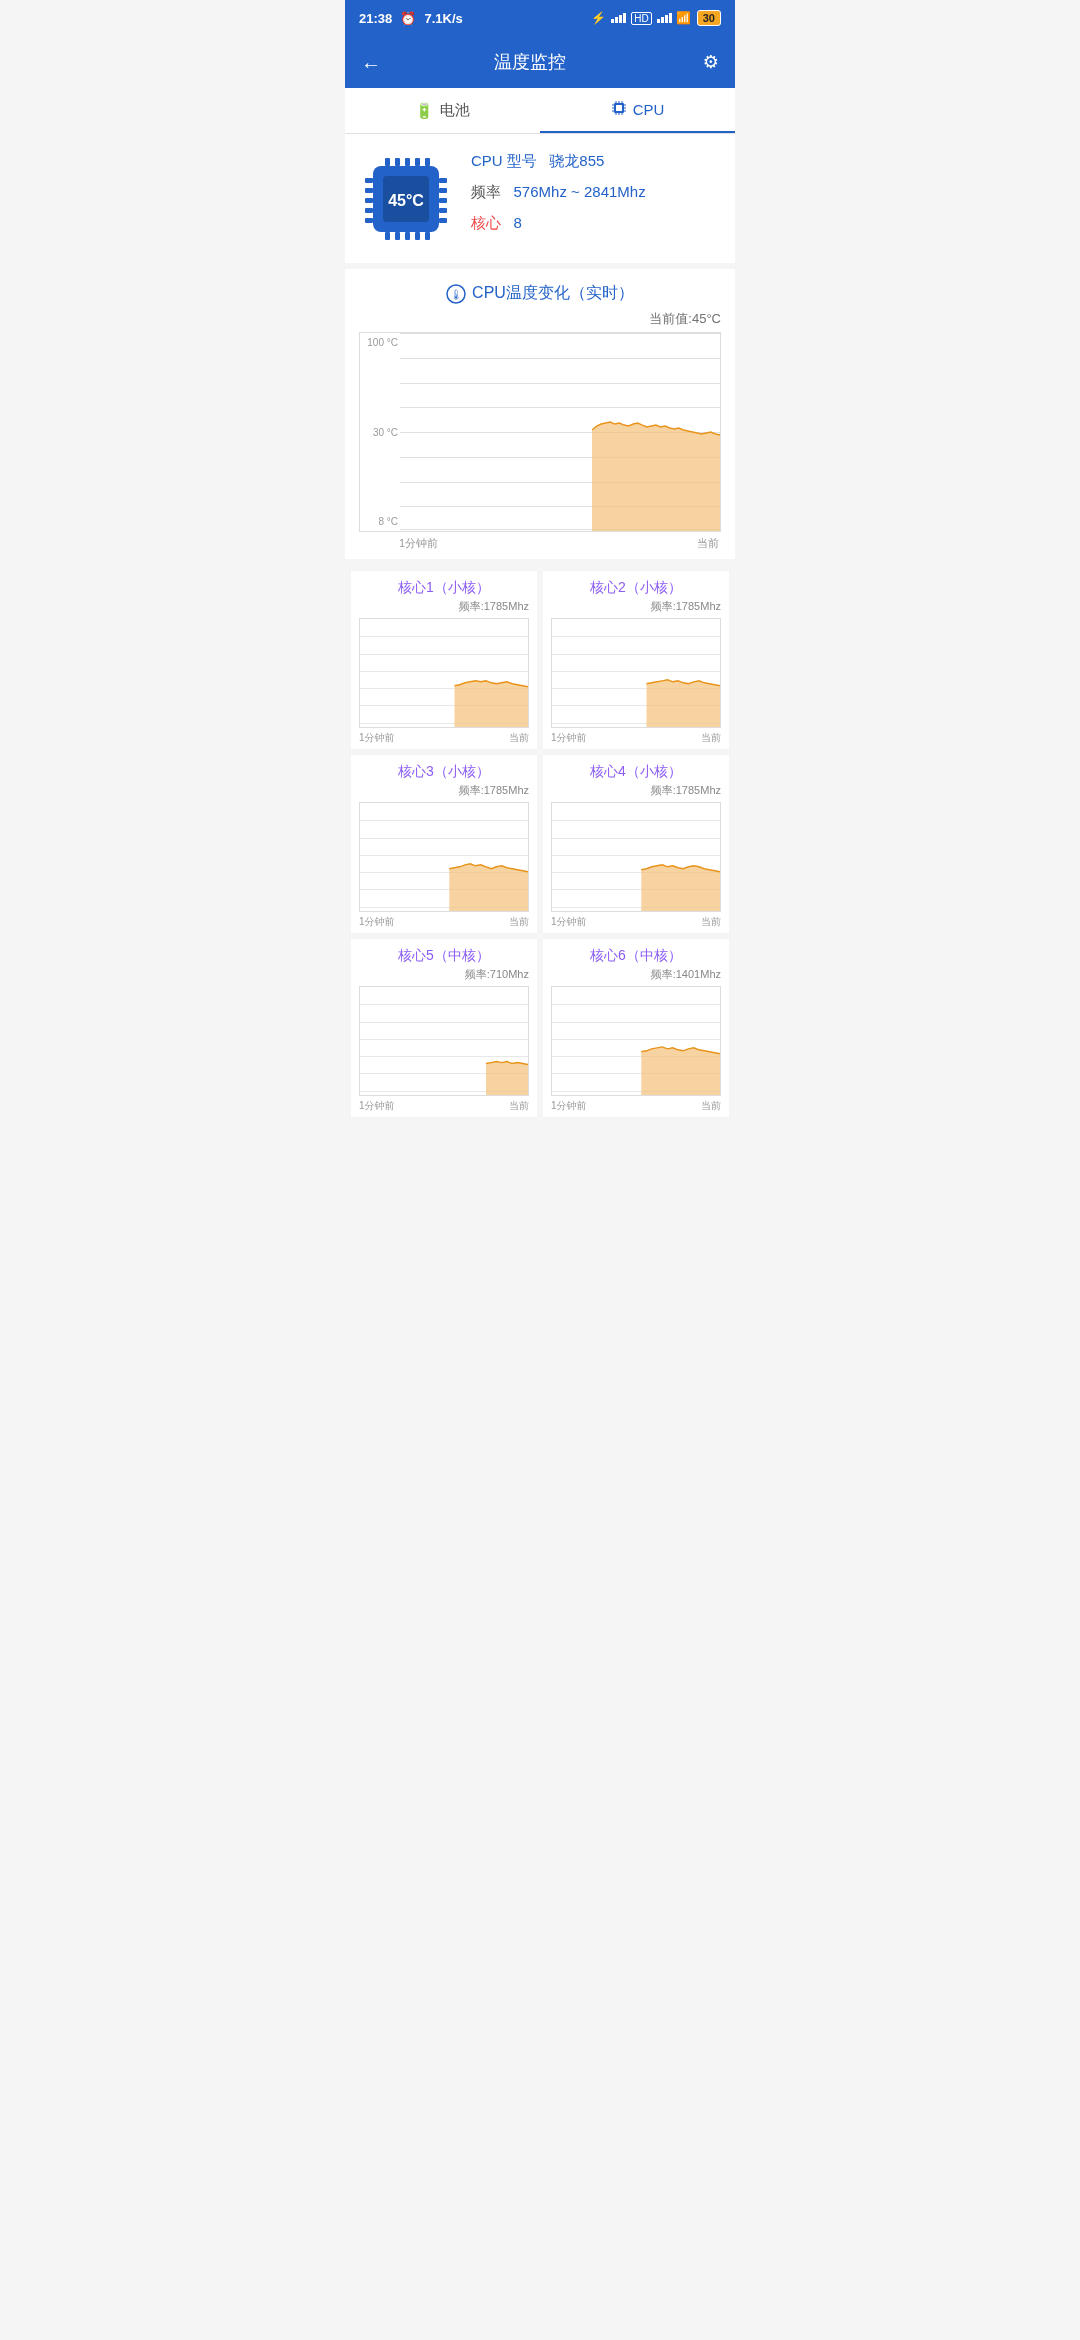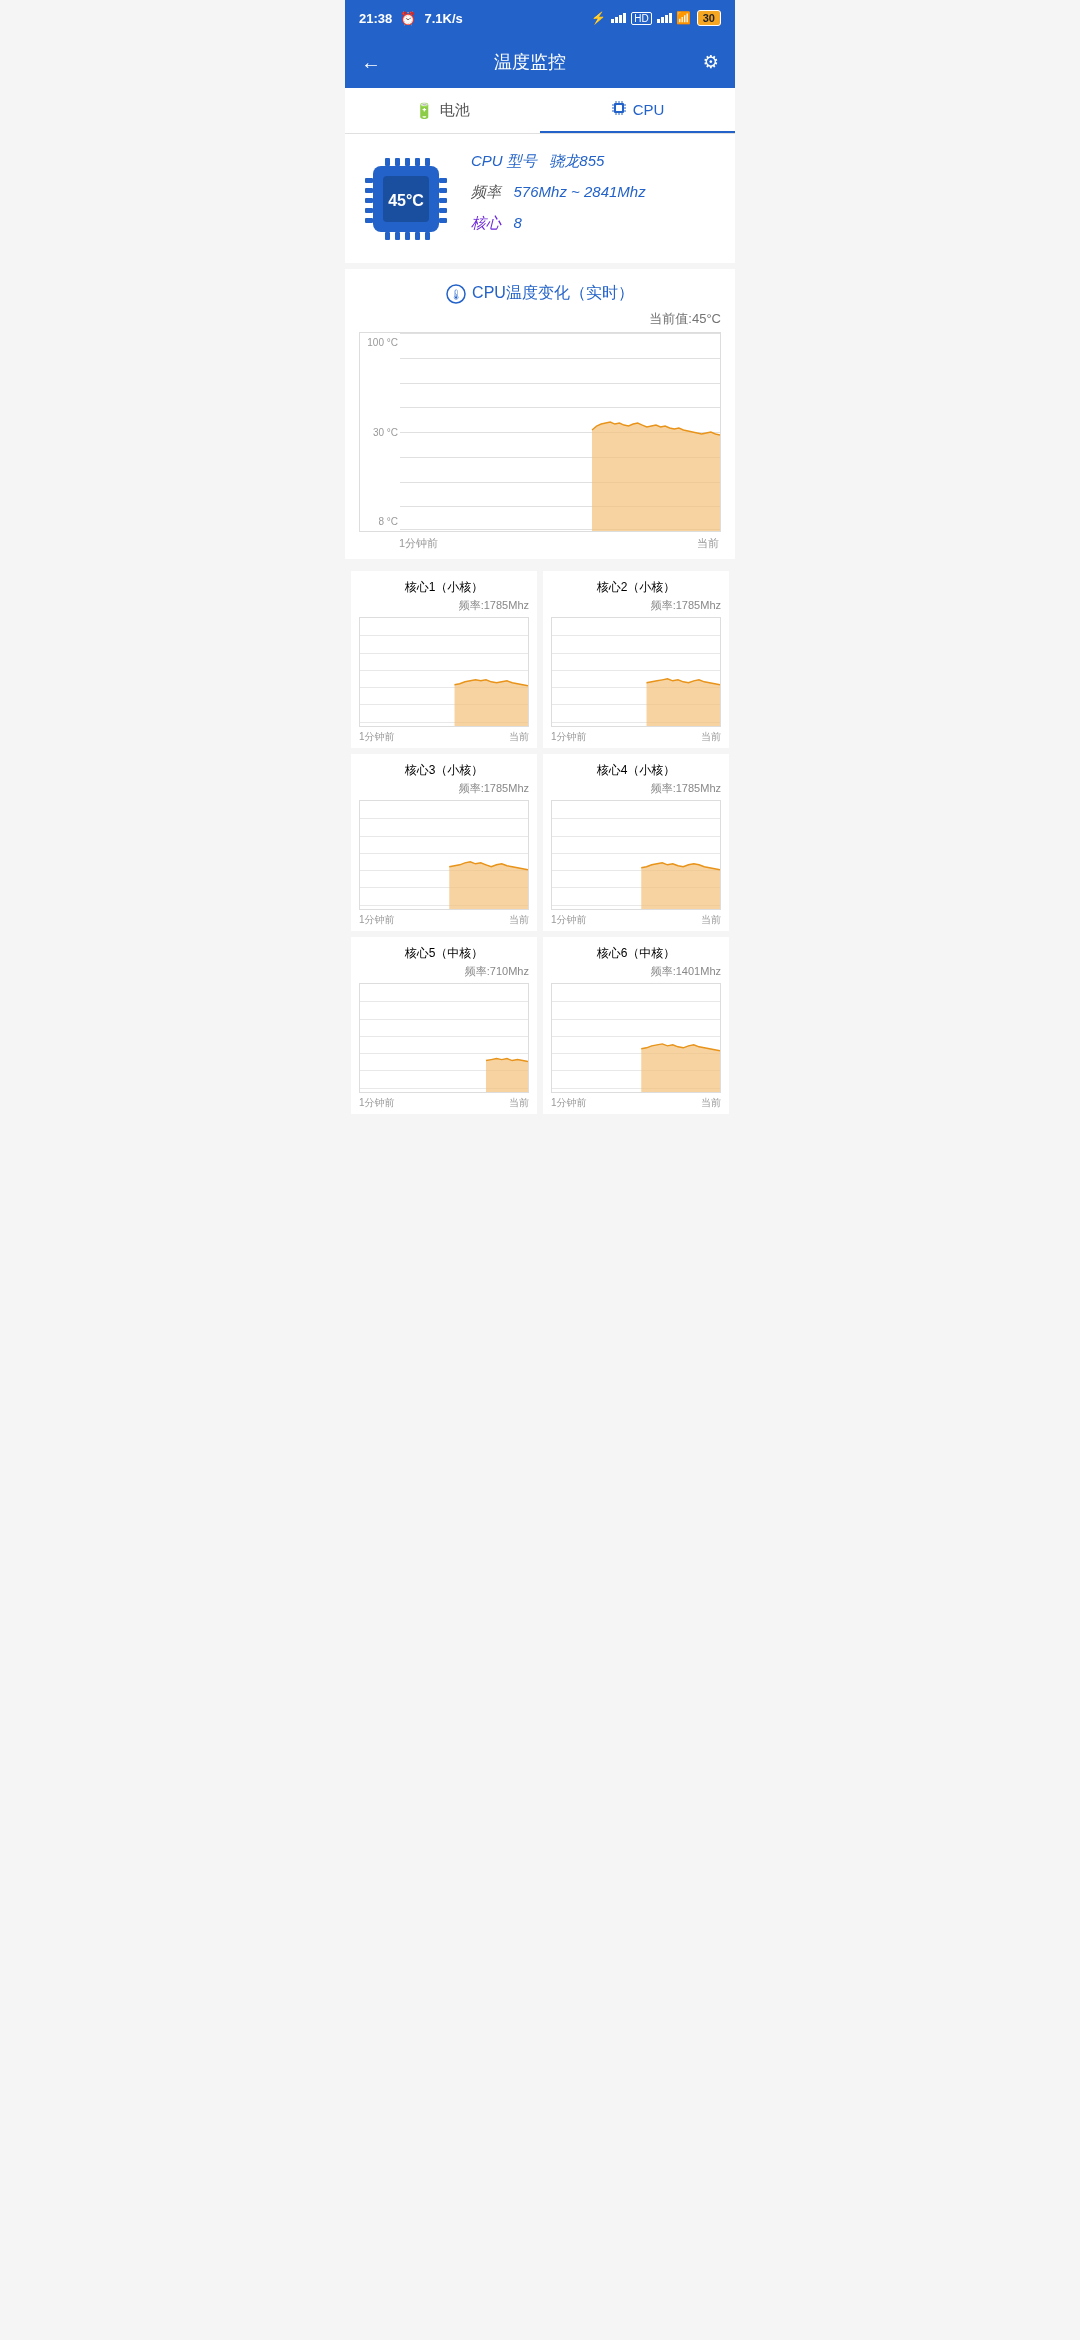--- a/index.html
+++ b/index.html
@@ -78,21 +78,21 @@
       padding: 18px 16px;
       gap: 20px;
       margin-bottom: 6px;
     }
     .cpu-chip-icon {
       width: 90px;
       height: 90px;
       flex-shrink: 0;
     }
     .cpu-details { flex: 1; }
-    .cpu-detail-row { margin-bottom: 12px; font-size: 15px; color: #555; font-style: italic; }
+    .cpu-detail-row { margin-bottom: 12px; font-size: 15px; color: #555; }
     .cpu-detail-row span { color: #2362c8; font-weight: 500; }
 
     
     .chart-section {
       background: white;
       padding: 14px 14px 8px;
       margin-bottom: 6px;
     }
     .chart-title {
       text-align: center;
@@ -130,22 +130,22 @@
     }
     .core-chart-item {
       background: white;
       flex: 1;
       min-width: calc(50% - 3px);
       max-width: calc(50% - 3px);
       padding: 8px 8px 4px;
     }
     .core-title {
       text-align: center;
-      font-size: 12px;
-      color: #000000;
+      font-size: 14px;
+      color: #8b5cf6;
       font-weight: 500;
       margin-bottom: 2px;
     }
     .core-freq {
       text-align: right;
       font-size: 11px;
       color: #888;
       margin-bottom: 4px;
     }
     .core-chart-box {
@@ -267,21 +267,21 @@
       <span>CPU 型号</span>
       &nbsp;
       <span>骁龙855</span>
     </div>
     <div class="cpu-detail-row">
       <span style="color:#555;">频率</span>
       &nbsp;
       <span>576Mhz ~ 2841Mhz</span>
     </div>
     <div class="cpu-detail-row">
-      <span style="color:#6d28d9;">核心</span>
+      <span style="color:#ef4444;">核心</span>
       &nbsp;
       <span>8</span>
     </div>
   </div>
 </div>
 
 <div class="chart-section">
   <div class="chart-title">
     <svg width="20" height="20" viewBox="0 0 20 20">
       <circle cx="10" cy="10" r="9" fill="none" stroke="#2362c8" stroke-width="1.5"></circle>

